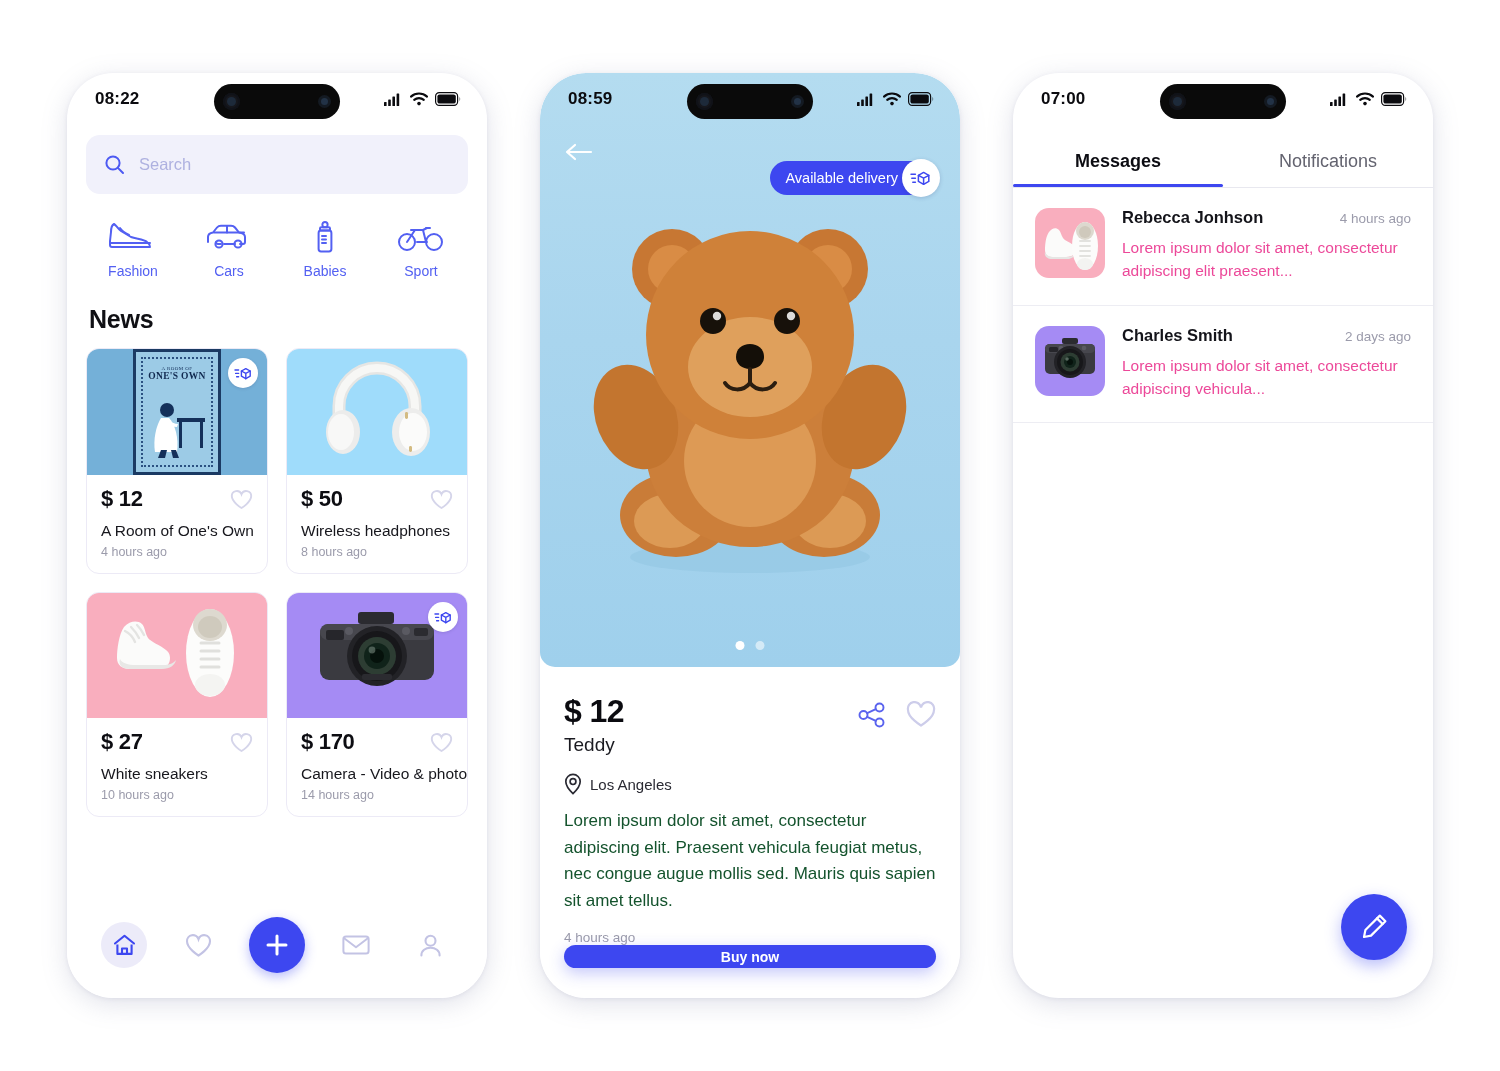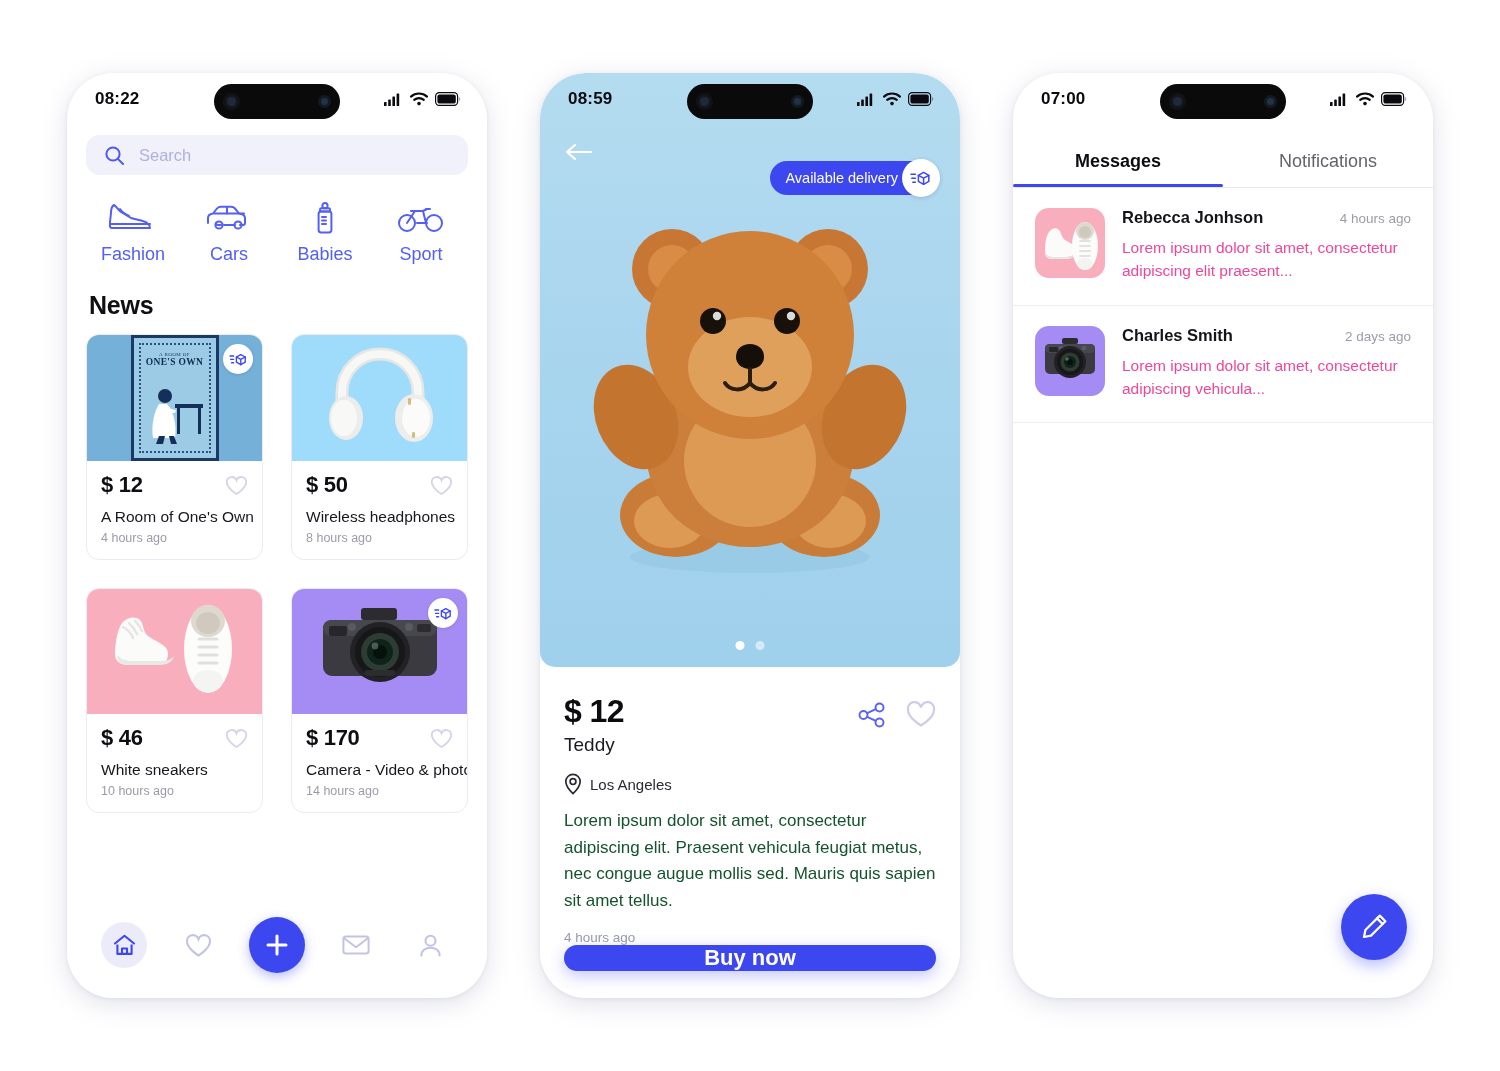--- a/index.html
+++ b/index.html
@@ -38,32 +38,32 @@
   }
   .cam-a { width:17px;height:17px;border-radius:50%;background:#16171c;
            box-shadow: inset 0 0 0 2px #101218; position:relative;}
   .cam-a::after{content:"";position:absolute;inset:4px;border-radius:50%;background:#1d2a3a;}
   .cam-b { width:13px;height:13px;border-radius:50%;background:#141a22; position:relative;}
   .cam-b::after{content:"";position:absolute;inset:3px;border-radius:50%;background:#223246;}
 
   
   .p1-body { flex:1; display:flex; flex-direction:column; min-height:0; }
   .searchbar {
-    margin: 10px 19px 0; height: 40px; border-radius: 14px;
+    margin: 10px 19px 0; height: 59px; border-radius: 14px;
     background: #f1f1fb; display: flex; align-items: center; gap: 14px; padding: 13px 18px;
   }
   .search-ph { font-size: 16.5px; color: #aeb1e0; }
 
   .cats { display: flex; padding: 26px 18px 0; }
   .cat { flex: 1; display: flex; flex-direction: column; align-items: center; gap: 9px; }
-  .cat-label { font-size: 18px; color: #5360f2; }
+  .cat-label { font-size: 14px; color: #5360f2; }
 
   .news-title { font-size: 25px; font-weight: bold; color: #101014; padding: 26px 22px 0; letter-spacing: -.2px; }
 
-  .grid { display: grid; grid-template-columns: 1fr 1fr; gap: 28px; padding: 14px 19px 18px; }
+  .grid { display: grid; grid-template-columns: 1fr 1fr; gap: 18px; padding: 14px 19px 18px; }
   .card {
     border-radius: 13px; overflow: hidden; background: #fff;
     border: 1px solid #eceaf6; display: flex; flex-direction: column;
   }
   .card-img { position: relative; height: 155px; display:flex; align-items:center; justify-content:center; overflow:hidden; }
   .ship-badge {
     position: absolute; right: 9px; top: 9px; width: 30px; height: 30px; border-radius: 50%;
     background: #fff; display: flex; align-items: center; justify-content: center;
     box-shadow: 0 1px 3px rgba(60,60,110,.18);
   }
@@ -103,21 +103,21 @@
   .bear-wrap { position:absolute; left:50%; top:52%; transform:translate(-50%,-50%); }
 
   .pd { padding: 26px 24px 0; flex:1; display:flex; flex-direction:column; background:#fff; min-height:0;}
   .pd-top { display: flex; align-items: flex-start; justify-content: space-between; }
   .pd-price { font-size: 32px; font-weight: bold; color: #0b0b10; letter-spacing: -.6px; }
   .pd-name { font-size: 19px; color: #1a1a20; margin-top: 4px; }
   .pd-acts { display: flex; align-items: center; gap: 20px; padding-top: 8px; }
   .pd-loc { display: flex; align-items: center; gap: 8px; margin-top: 17px; font-size: 15px; color: #2a2a33; }
   .pd-desc { margin-top: 13px; font-size: 17px; line-height: 1.56; color: #14532d; }
   .pd-time { margin-top: 16px; font-size: 13.5px; color: #9b9bab; }
-  .buy { margin: auto 0 30px; height: 76px; border-radius: 30px; background: #3d47f0; color: #fff; font-size: 22px; font-weight: bold; display: flex; align-items: center; justify-content: center; box-shadow: 0 5px 16px rgba(61,71,240,.3); text-align: center; }
+  .buy { margin: auto 0 30px; height: 76px; border-radius: 30px; background: #3d47f0; color: #fff; font-size: 14px; font-weight: bold; display: flex; align-items: center; justify-content: center; box-shadow: 0 5px 16px rgba(61,71,240,.3); text-align: center; }
 
   
   .tabs { display: flex; margin-top: 14px; flex:0 0 auto;}
   .tab { flex: 1; text-align: center; padding: 12px 0 15px; font-size: 18px; color: #63636f; position: relative; }
   .tab.sel { color: #0c0c12; font-weight: bold; }
   .tab-underline { position: absolute; left: 0; right: 0; bottom: 0; height: 3.5px; background: #3d47f0; border-radius:2px;}
   .tabs-rule { height: 1px; background: #e8e8ef; flex:0 0 auto;}
   .msg-list { flex:1; min-height:0; }
   .msg { display: flex; gap: 17px; padding: 20px 22px 22px; border-bottom: 1px solid #ededf3; }
   .avatar { width: 70px; height: 70px; border-radius: 14px; flex: 0 0 auto; display: flex; align-items: center; justify-content: center; overflow: hidden; }
@@ -299,21 +299,21 @@
               <path d="M23 38c4 2 8 6 10 11M29 34c3 3 6 7 8 11M35 32c3 3 5 6 7 10" stroke="#e4e4e2" stroke-width="2.4" fill="none" stroke-linecap="round"></path>
               <ellipse cx="108" cy="60" rx="24" ry="44" fill="#fcfcfb"></ellipse>
               <ellipse cx="108" cy="32" rx="17" ry="16" fill="#ddd9cf"></ellipse>
               <ellipse cx="108" cy="34" rx="12" ry="11" fill="#cfcabd"></ellipse>
               <path d="M99 50h18M99 58h18M99 66h18M99 74h18" stroke="#e0e0dd" stroke-width="3" stroke-linecap="round"></path>
               <ellipse cx="108" cy="92" rx="15" ry="11" fill="#f4f4f2"></ellipse>
             </svg>
           </div>
           <div class="card-info">
             <div class="price-row">
-              <span class="price">$ 46</span>
+              <span class="price">$ 27</span>
               <svg width="23" height="21" viewBox="0 0 23 21">
                 <path d="M11.5 19S1.8 13.2 1.8 7.1a5 5 0 0 1 9.7-1.8A5 5 0 0 1 21.2 7.1C21.2 13.2 11.5 19 11.5 19z" fill="none" stroke="#d5d5ea" stroke-width="1.9"></path>
               </svg>
             </div>
             <div class="card-name">White sneakers</div>
             <div class="card-time">10 hours ago</div>
           </div>
         </div>
 
         <div class="card">

